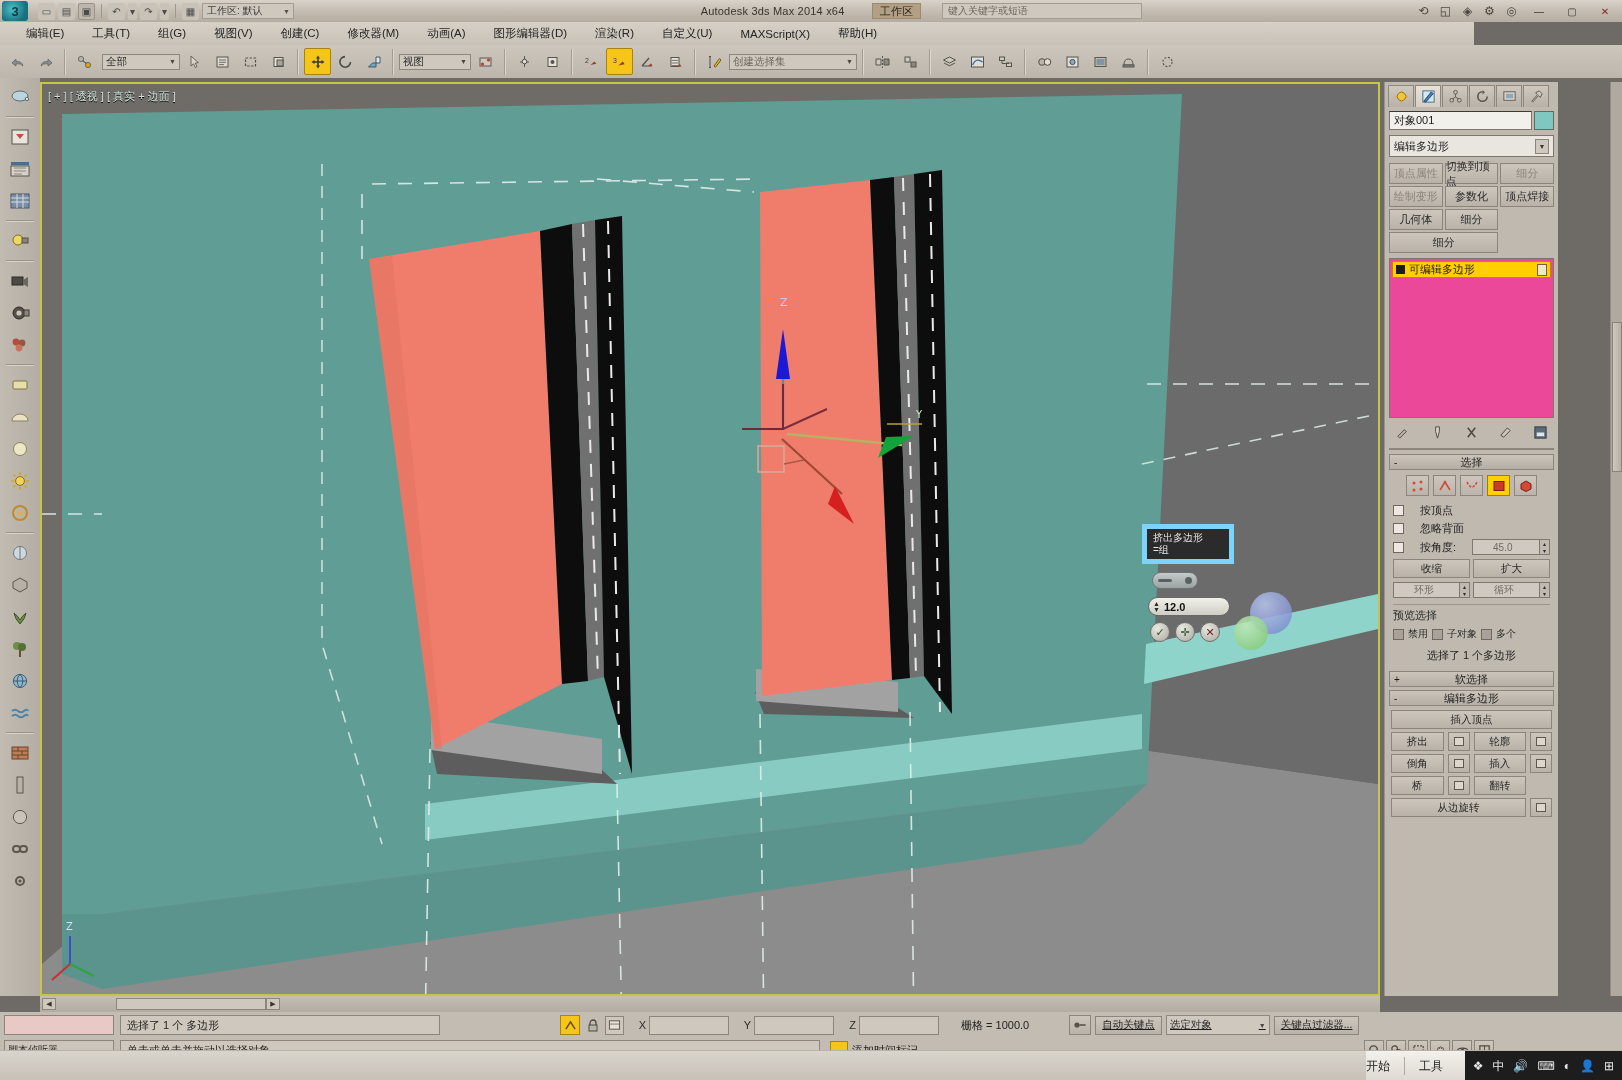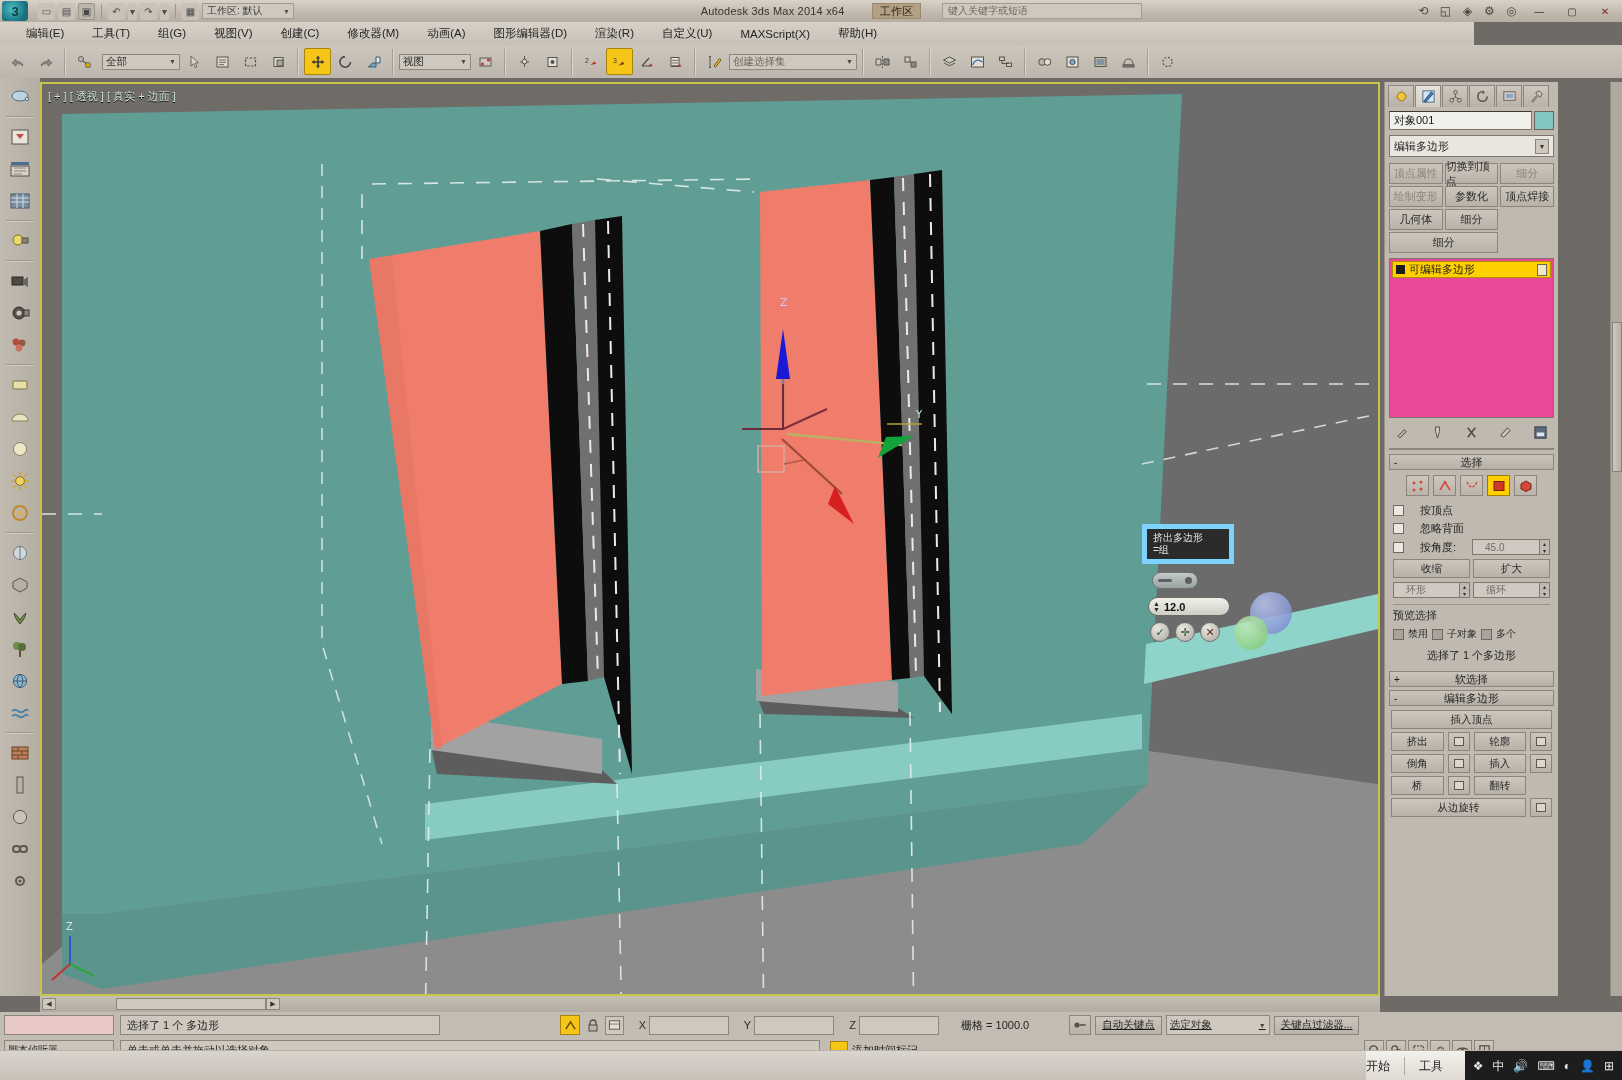--- a/index.html
+++ b/index.html
@@ -226,21 +226,21 @@
   .sub-obj { display:flex;gap:4px;justify-content:center;margin-bottom:7px; }
   .so {
     width:23px;height:21px;border:1px solid #8d857d;background:linear-gradient(#cdc6bd,#bbb4ab);
     display:flex;align-items:center;justify-content:center;
   }
   .so.on { background:#ffcf00;border:1px solid #9c8000; }
   .chkrow { display:flex;align-items:center;gap:16px;margin:3px 0;font-size:11px;color:#232323; }
   .chk { width:11px;height:11px;background:#ece8e1;border:1px solid #6f6860; }
   .mini-field {
     flex:1;height:16px;background:#cfc9c1;border:1px solid #807870;
-    display:flex;align-items:center;padding-left:12px;font-size:10px;color:#6f6a63;
+    display:flex;align-items:center;padding-left:20px;font-size:10px;color:#6f6a63;
   }
   .mini-field .sp { margin-left:auto;width:10px;height:14px;background:#c0b9b1;border-left:1px solid #807870;
     font-size:6px;display:flex;flex-direction:column;align-items:center;justify-content:center;color:#2d2d2d;}
   .two { display:grid;grid-template-columns:1fr 1fr;gap:3px;margin-top:4px; }
   .secline { font-size:11px;color:#2a2a2a;margin-top:6px;border-top:1px solid #9d958d;padding-top:3px; }
   .iconrow { display:flex;align-items:center;gap:4px;margin-top:4px;font-size:10px;color:#2b2b2b; }
   .smallsq { width:11px;height:11px;background:#a9a29a;border:1px solid #6f6860; }
   .btnrow3 { display:grid;grid-template-columns:1fr 22px 1fr 22px;gap:4px;margin-top:3px; }
   .cpb.sm { height:19px;font-size:10.5px; }
   .optbox { width:22px;height:19px;background:linear-gradient(#cdc6bd,#b9b2a9);

